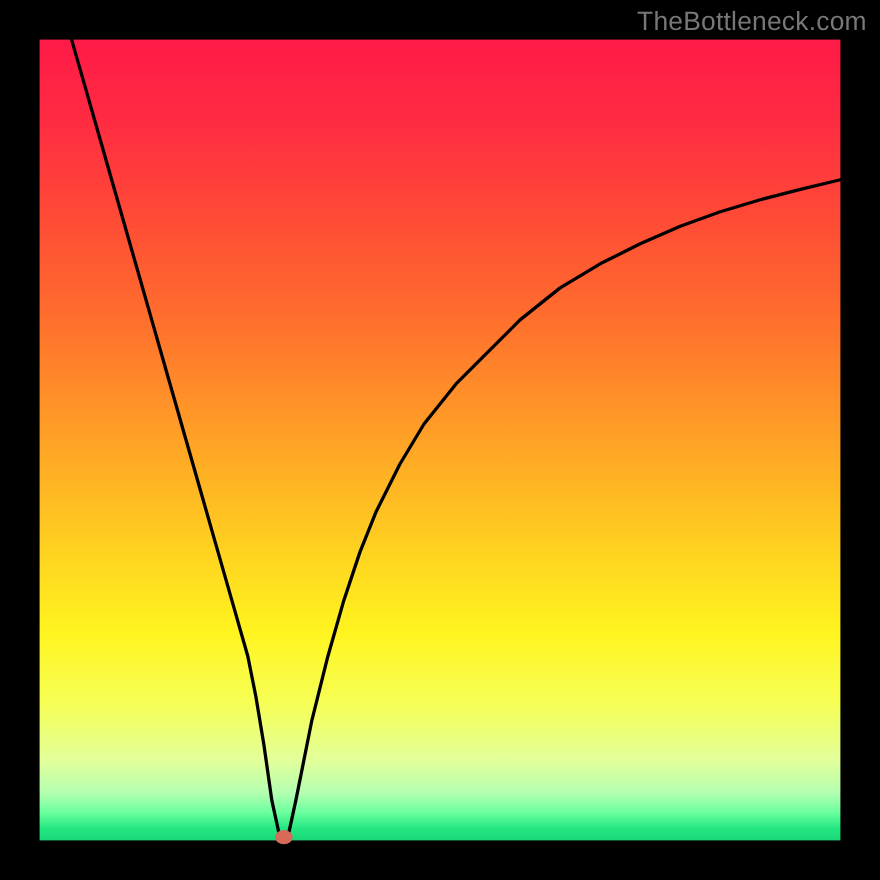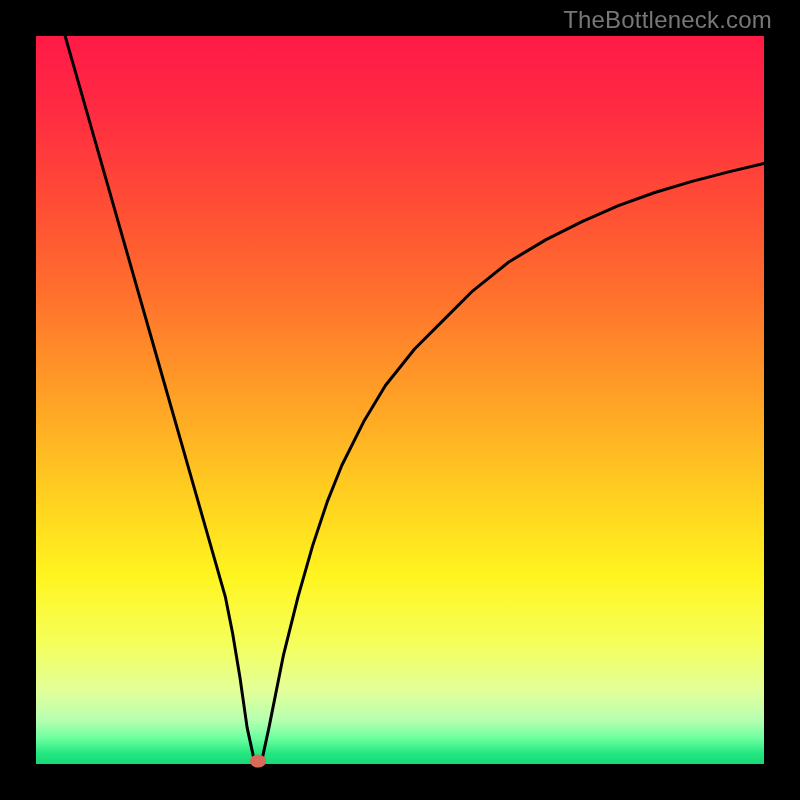--- a/index.html
+++ b/index.html
@@ -12,21 +12,21 @@
   }
   .container {
     position: relative;
     width: 800px;
     height: 800px;
     background: #000;
   }
   .watermark {
     position: absolute;
     top: 6px;
-    right: 28px;
+    right: 12px;
     color: #777;
     font-size: 24px;
     font-family: Arial, sans-serif;
     z-index: 10;
     letter-spacing: 0.2px;
   }
   svg {
     display: block;
   }
 </style>

